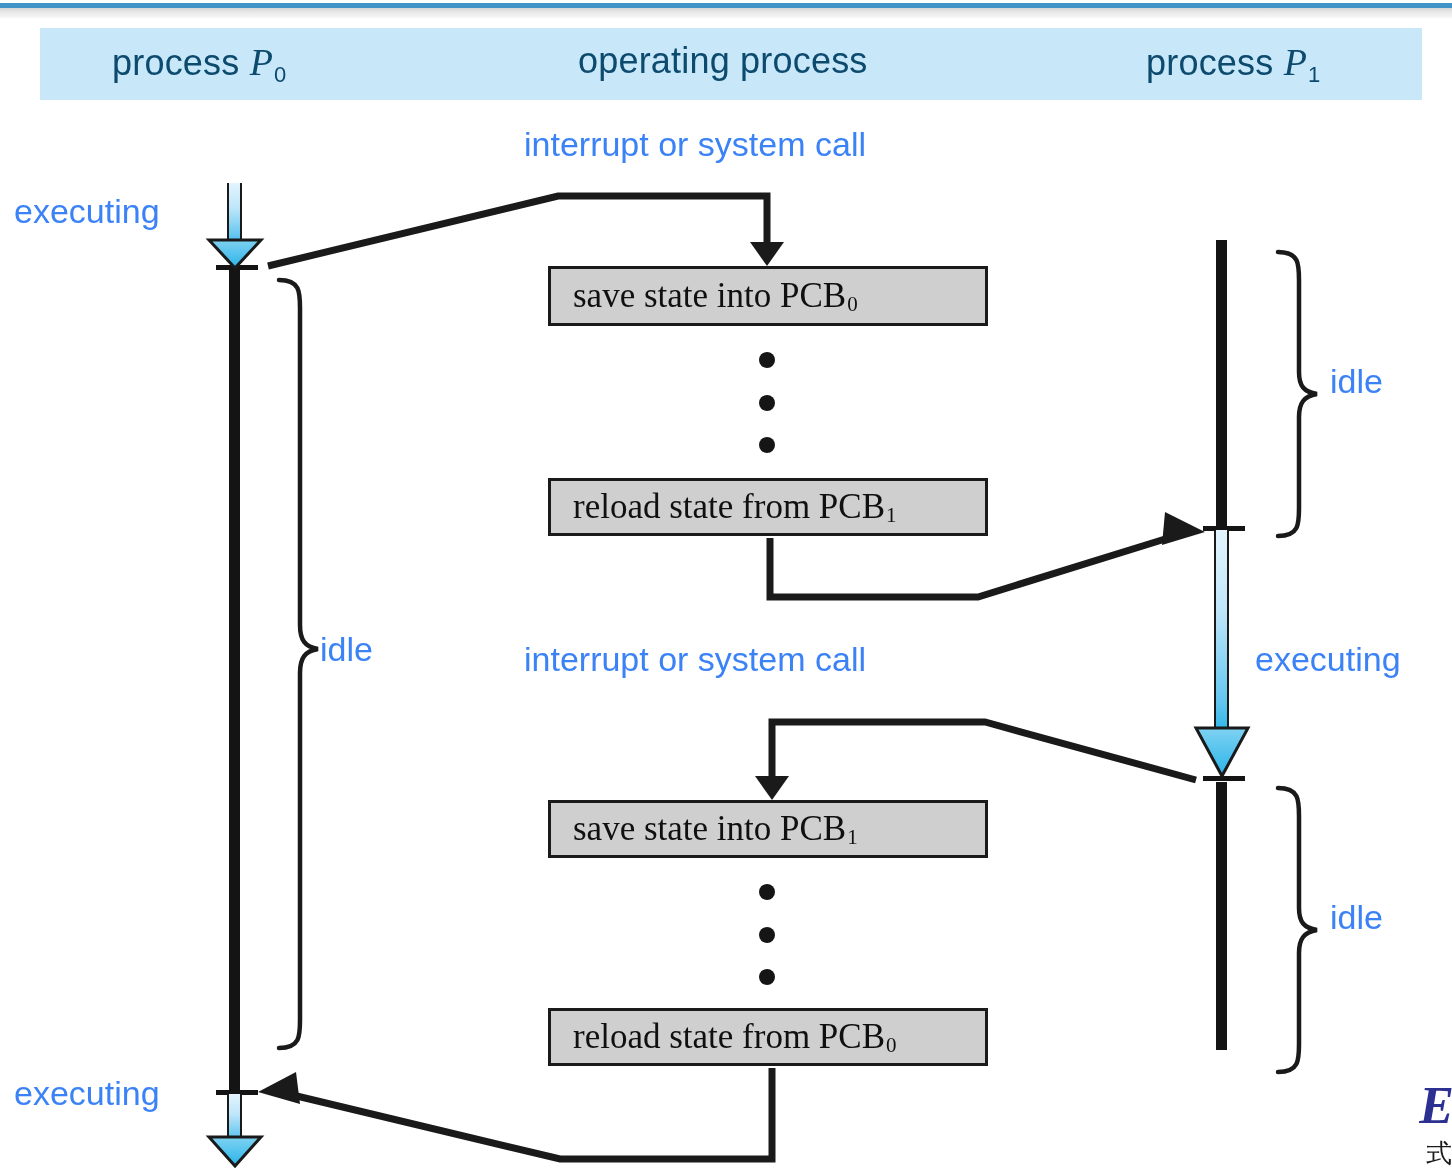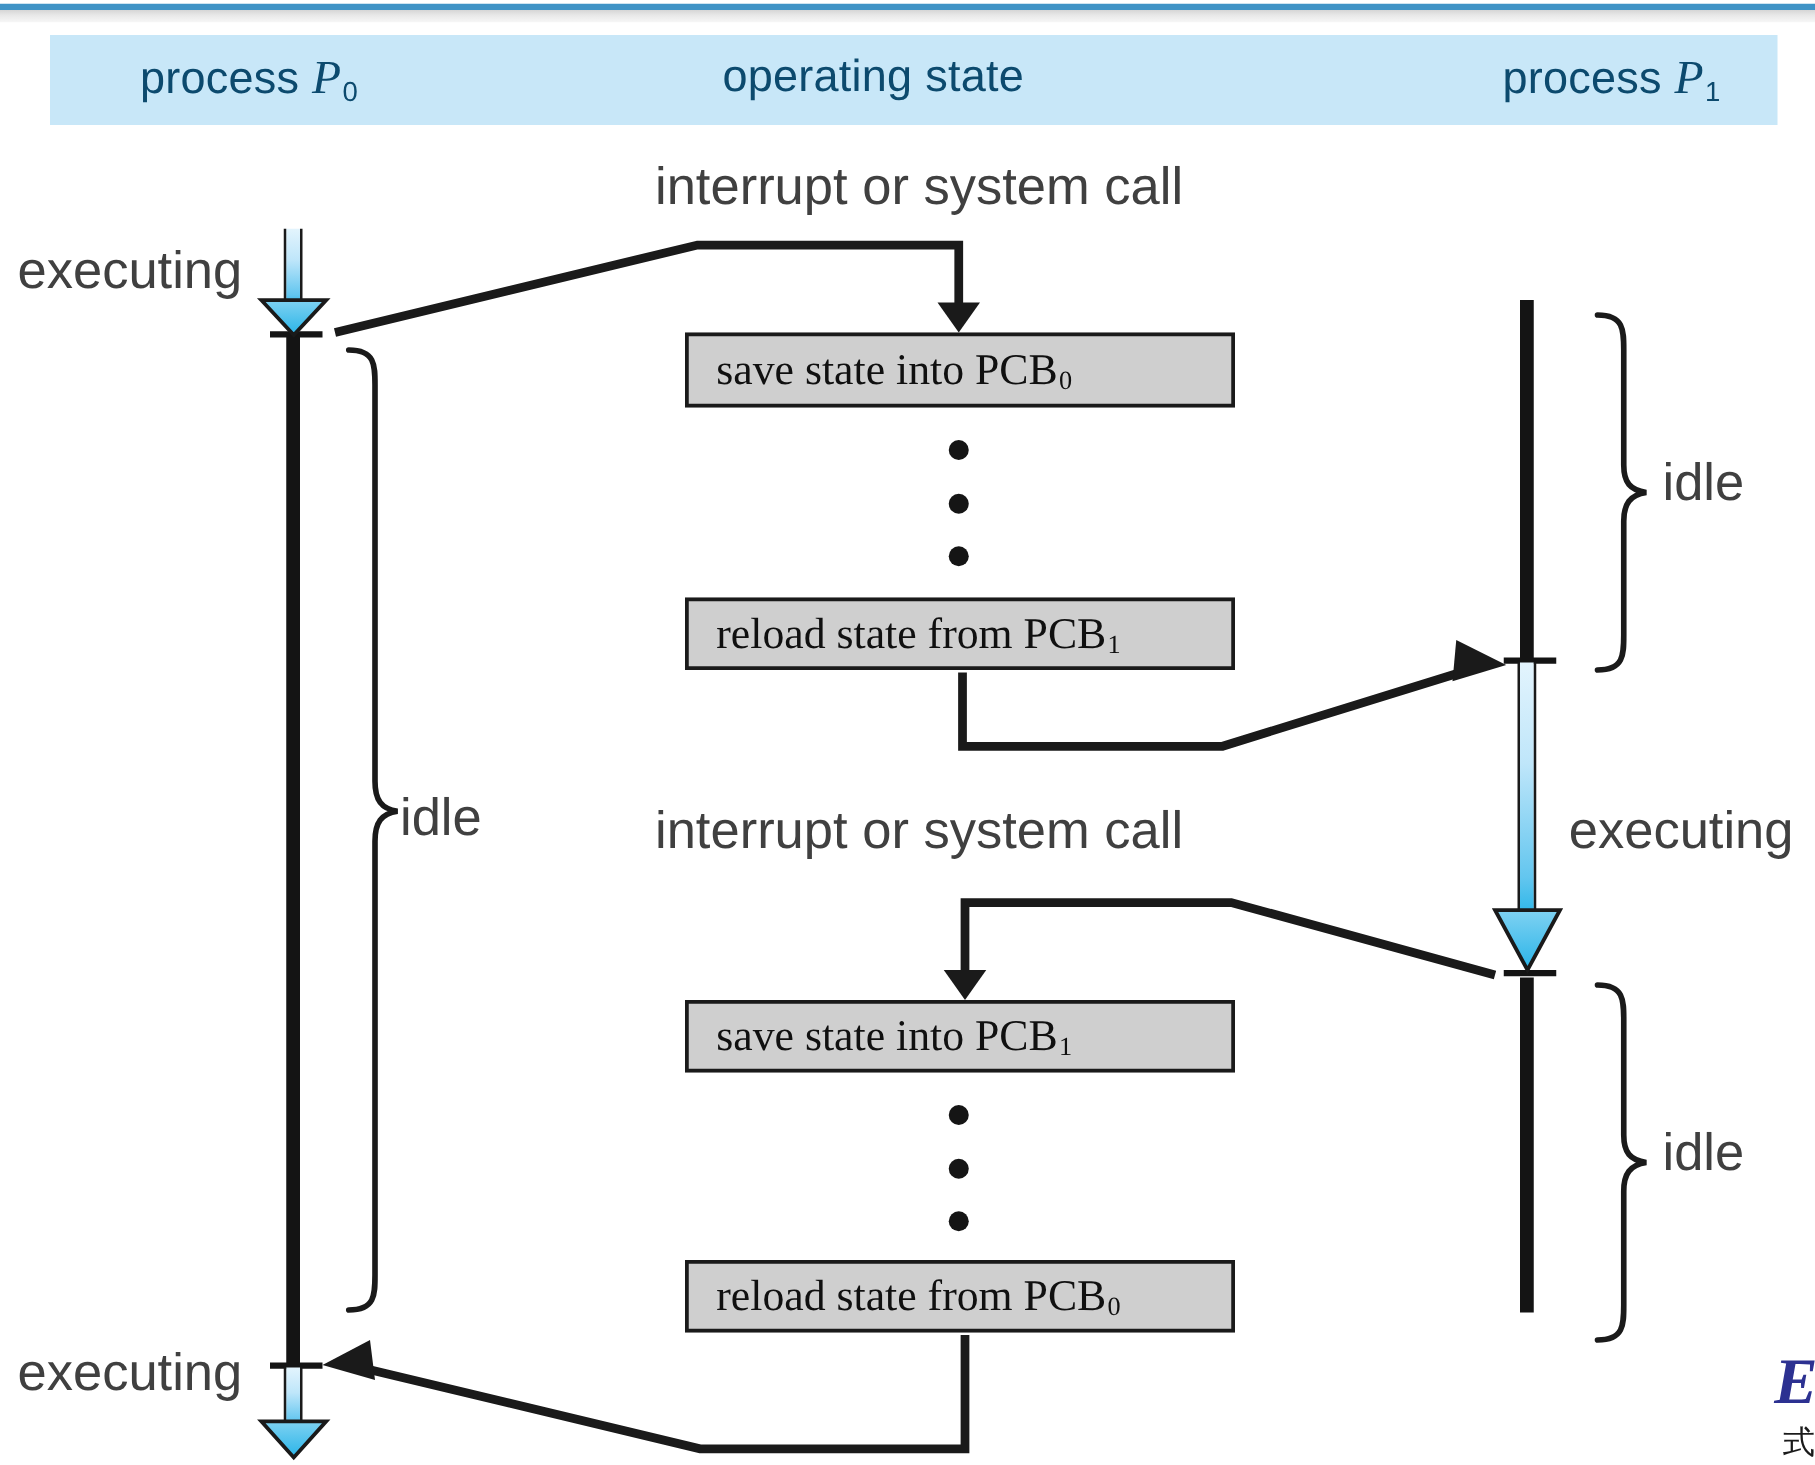--- a/index.html
+++ b/index.html
@@ -44,27 +44,27 @@
     font-size:36px;
     color:#0c4a6e;
     white-space:nowrap;
     letter-spacing:0.2px;
   }
   .hdr-label .it{ font-style:italic; font-family:"Liberation Serif","DejaVu Serif",serif; font-size:38px;}
   .hdr-label sub{ font-size:22px; font-style:normal; font-family:"Liberation Sans",sans-serif; vertical-align:baseline; position:relative; top:7px; left:1px;}
 
   #hdr-p0{ left:112px; }
   #hdr-os{ left:578px; }
-  #hdr-p1{ left:1202px; }
+  #hdr-p1{ left:1146px; }
 
   
   .txt{
     position:absolute;
-    font-size:42px;
-    color:#404040;
+    font-size:34px;
+    color:#3b82f6;
     white-space:nowrap;
   }
 
   
   .pbox{
     position:absolute;
     background:#cfcfcf;
     border:3px solid #1a1a1a;
     box-sizing:border-box;
     display:flex;
@@ -137,21 +137,21 @@
     <div class="whiteline"></div>
   </div>
 
   <div class="headerband"></div>
 
   <div class="hdr-label" id="hdr-p0">
     <span>process </span><span class="it">P</span><sub>0</sub>
   </div>
 
   <div class="hdr-label" id="hdr-os">
-    <span>operating state</span>
+    <span>operating process</span>
   </div>
 
   <div class="hdr-label" id="hdr-p1">
     <span>process </span><span class="it">P</span><sub>1</sub>
   </div>
 
   <div class="txt" style="left:524px; top:125px;">interrupt or system call</div>
   <div class="txt" style="left:524px; top:640px;">interrupt or system call</div>
 
   <div class="txt" style="left:14px; top:192px;">executing</div>

